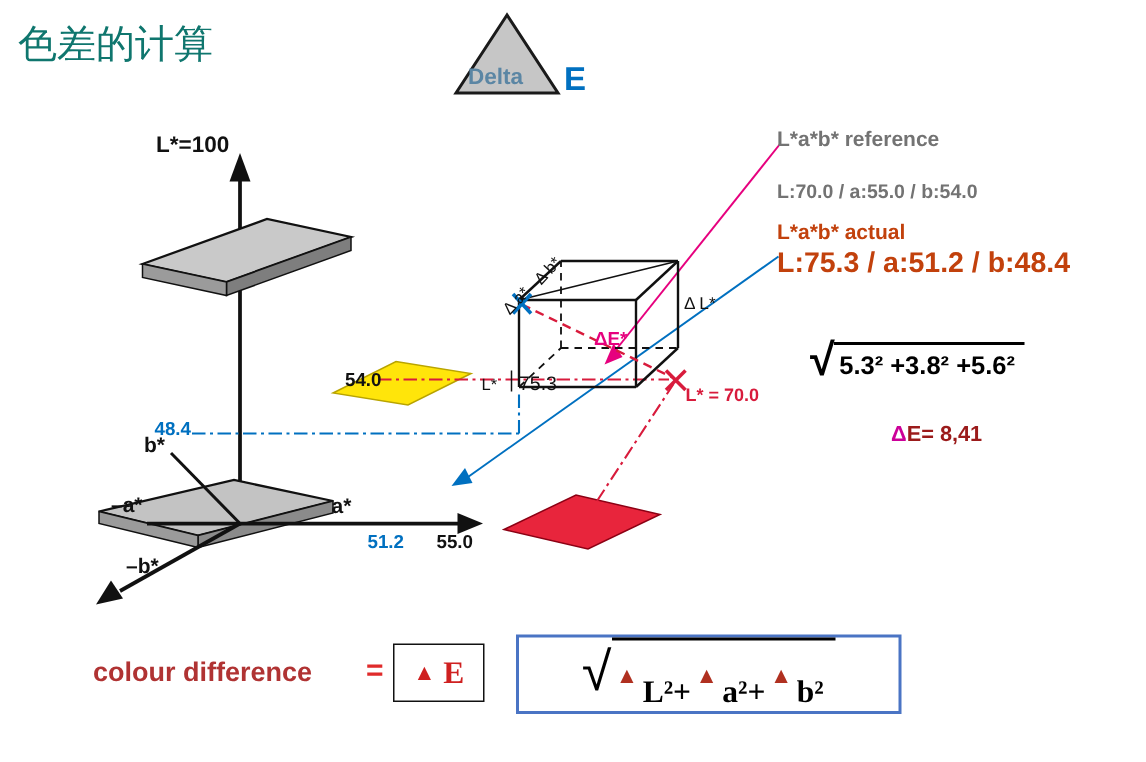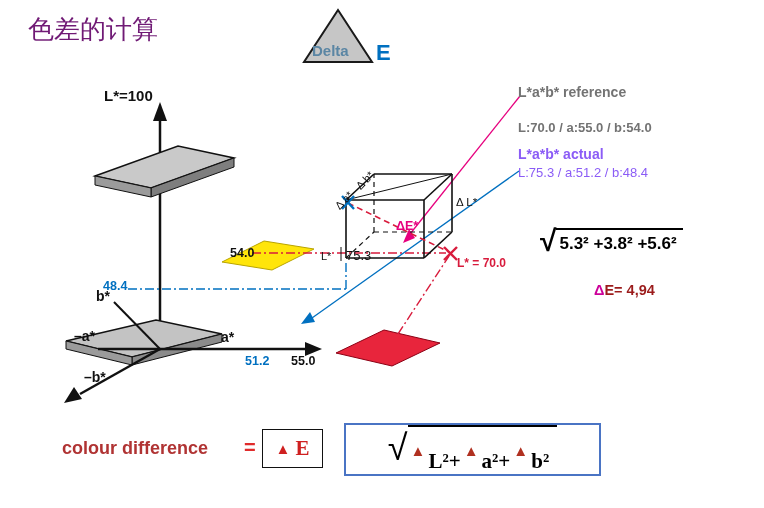--- a/index.html
+++ b/index.html
@@ -1,27 +1,27 @@
 <!DOCTYPE html>
 <html><head>
 <meta charset="utf-8">
 <style>
   html,body{margin:0;padding:0;background:#fff;}
   #stage{
     position:relative;width:764px;height:508px;background:#ffffff;overflow:hidden;
     font-family:"Liberation Sans",sans-serif;
   }
   .abs{position:absolute;}
-  #title{left:28px;top:12px;font-family:Liberation Serif, serif;font-size:26px;color:#701a75;}
+  #title{left:12px;top:12px;font-family:Liberation Serif, serif;font-size:26px;color:#0f766e;}
   #ref-block{left:518px;top:84px;color:#737373;}
   #ref-block .hd{font-size:14px;font-weight:bold;}
   #ref-block .vals{font-size:13px;font-weight:bold;margin-top:20px;}
-  #act-block{left:518px;top:146px;color:#8b5cf6;}
+  #act-block{left:518px;top:146px;color:#c2410c;}
   #act-block .hd{font-size:14px;font-weight:bold;}
-  #act-block .vals{font-size:13px;font-weight:normal;margin-top:3px;}
+  #act-block .vals{font-size:19px;font-weight:bold;margin-top:3px;}
   #calc{left:540px;top:228px;display:flex;align-items:flex-start;color:#000;}
   #calc .rad{font-size:30px;line-height:.85;font-weight:bold;}
   #calc .expr{border-top:2.5px solid #000;font-size:17px;font-weight:bold;padding:4px 6px 0 3px;text-align:center;}
   #result{left:594px;top:282px;font-size:14.5px;font-weight:bold;}
   #result .d{color:#cc0099;}
   #result .v{color:#9b1b1b;}
   #foot-label{left:62px;top:438px;font-size:18px;font-weight:bold;color:#b03333;text-align:center;}
   #foot-eq{left:244px;top:436px;font-size:20px;font-weight:bold;color:#e02b2b;}
   #de-box{left:262px;top:429px;width:59px;height:37px;border:1.7px solid #111;background:#fff;
     display:flex;align-items:center;justify-content:center;gap:5px;}
@@ -135,21 +135,21 @@
   <div id="act-block" class="abs">
     <div class="hd">L*a*b*  actual</div>
     <div class="vals">L:75.3 / a:51.2 / b:48.4</div>
   </div>
 
   <div id="calc" class="abs">
     <span class="rad">√</span>
     <span class="expr">5.3² +3.8² +5.6²</span>
   </div>
   <div id="result" class="abs">
-    <span class="d">Δ</span><span class="v">E= 4,94</span>
+    <span class="d">Δ</span><span class="v">E= 8,41</span>
   </div>
 
   <div id="foot-label" class="abs">colour difference</div>
   <div id="foot-eq" class="abs">=</div>
   <div id="de-box" class="abs">
     <span class="tri">▲</span>
     <span class="e">E</span>
   </div>
   <div id="formula-box" class="abs">
     <span class="rad">√</span>

